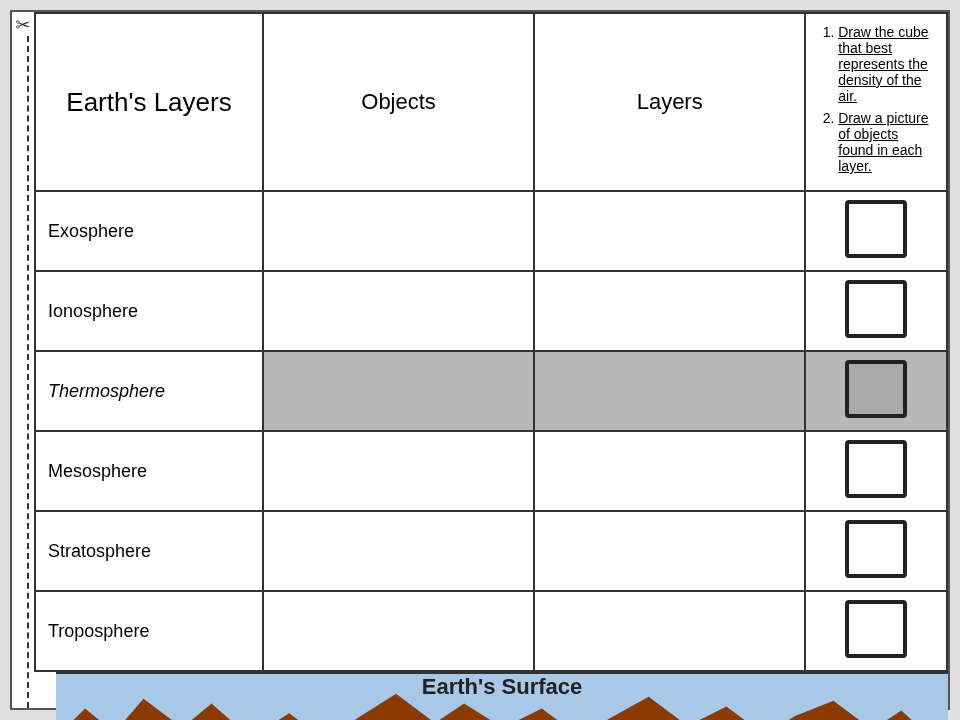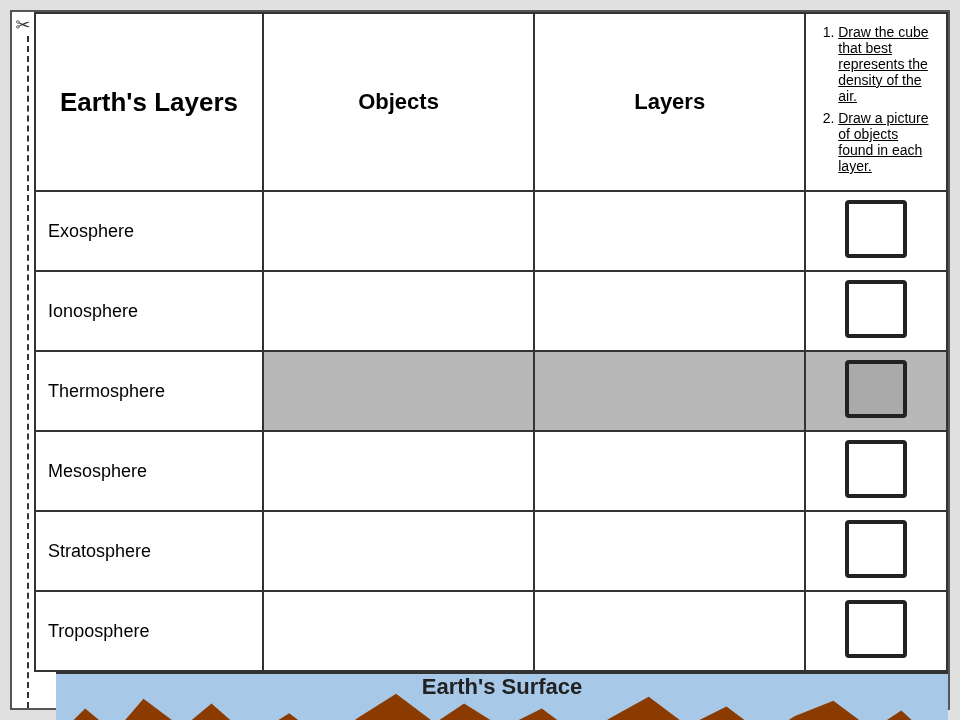--- a/index.html
+++ b/index.html
@@ -55,21 +55,21 @@
       width: 100%;
       flex: 1;
     }
     th, td {
       border: 2px solid #333;
       vertical-align: middle;
     }
     .header-row th {
       padding: 16px 12px;
       font-size: 22px;
-      font-weight: bold;
+      font-weight: normal;
       text-align: center;
       height: 90px;
     }
     .header-row th:first-child {
       text-align: center;
       font-size: 26px;
     }
     .header-row th.instructions {
       font-size: 14px;
       font-weight: normal;
@@ -114,20 +114,21 @@
       border: 4px solid #222;
       border-radius: 4px;
       background: white;
     }
     .cube-box.gray-bg {
       background: #aaa;
     }
     
     .thermo-row td {
       background: #b8b8b8;
+      font-style: italic;
     }
     .thermo-row td.layer-name {
       background: white;
     }
     
     .earth-surface {
       height: 90px;
       background: #a8c8e8;
       position: relative;
       overflow: hidden;

